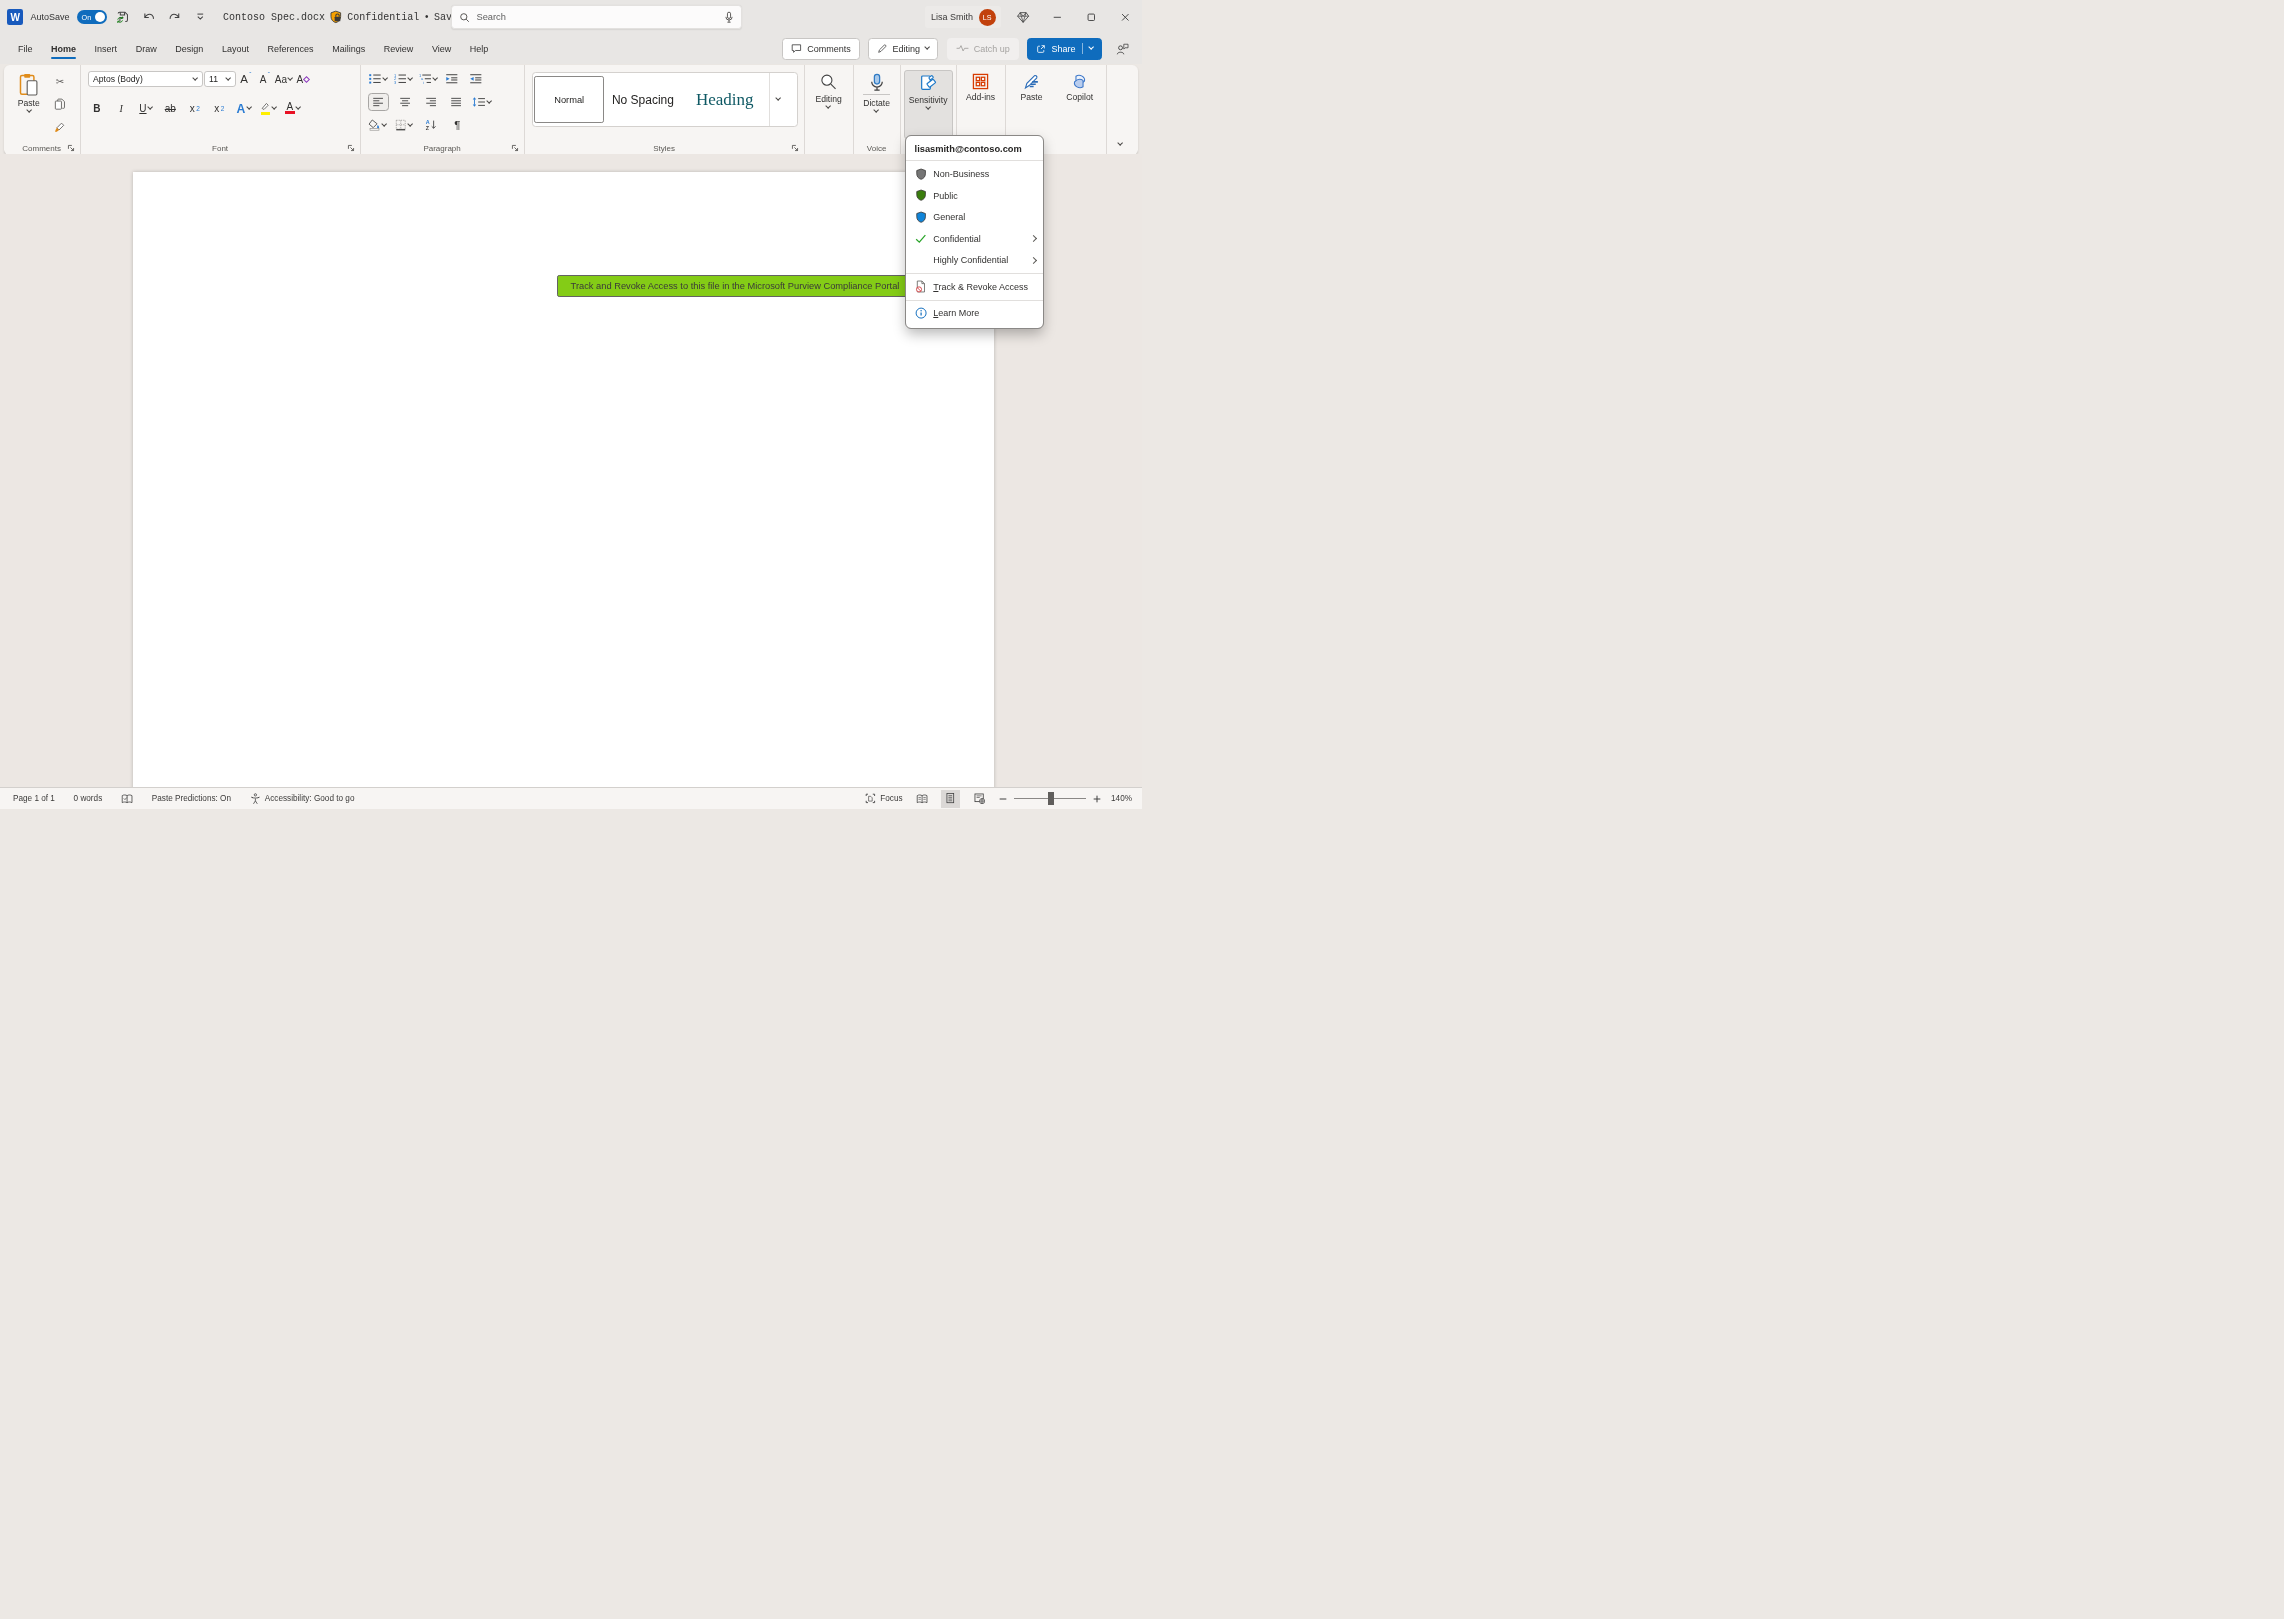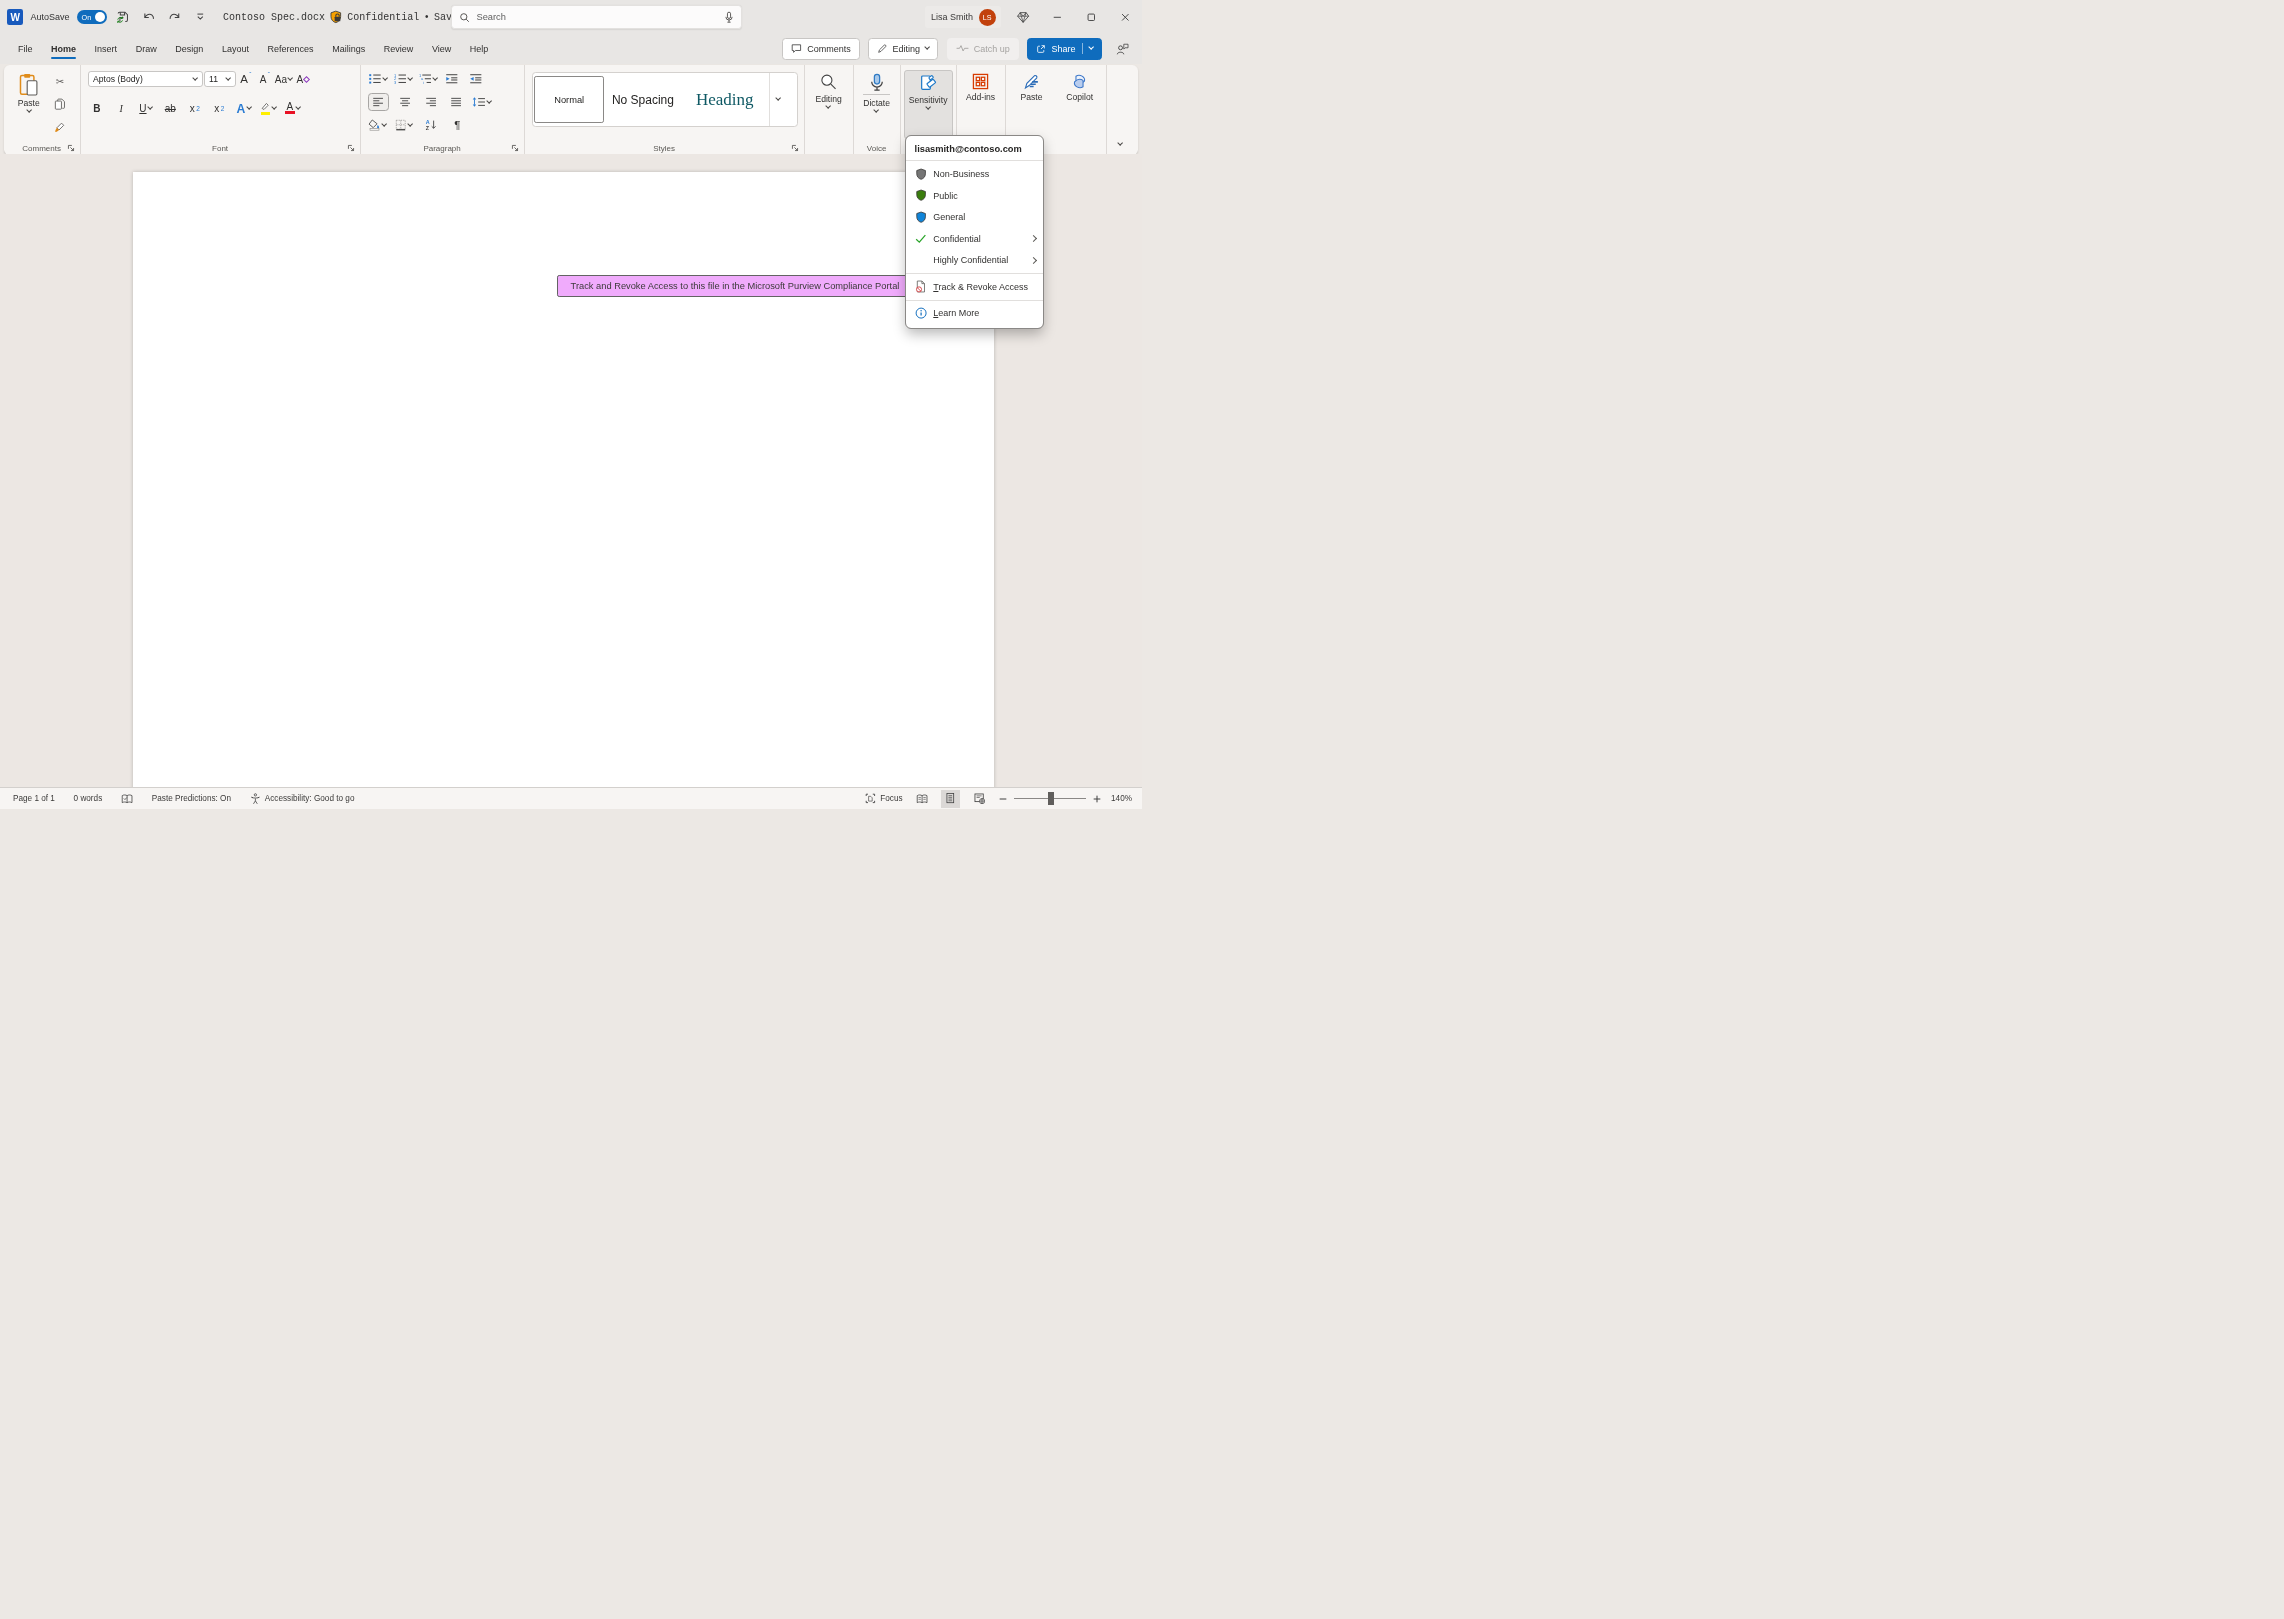--- a/index.html
+++ b/index.html
@@ -64,21 +64,21 @@
   .style-nospace { font-size:12px; }
   .style-heading { font-size:17px; color:#0f5964; font-family:"Liberation Serif","DejaVu Serif",serif; }
   .gal-chev { width:17px; border-left:0.7px solid #e1dfdd; display:flex; align-items:center; justify-content:center; }
 
   
   .pressed { background:#e3e1df; border:0.7px solid #c8c6c4; height:69px; }
 
   
   .docarea { position:absolute; left:0; top:154px; right:0; bottom:22px; background:#ece7e3; overflow:hidden; }
   .page { position:absolute; left:133px; top:18px; width:861px; height:717px; background:#fff; box-shadow:0 0 3.6px rgba(0,0,0,.22); }
-  .tooltip-box { position:absolute; left:557px; top:121px; width:356px; height:21.5px; border:1.1px solid #636363; border-radius:2.2px; background:#f0abfc; display:flex; align-items:center; justify-content:center; font-size:9.3px; color:#3b3a39; white-space:nowrap; }
+  .tooltip-box { position:absolute; left:557px; top:121px; width:356px; height:21.5px; border:1.1px solid #636363; border-radius:2.2px; background:#84cc16; display:flex; align-items:center; justify-content:center; font-size:9.3px; color:#3b3a39; white-space:nowrap; }
 
   
   .menu { position:absolute; left:906px; top:136px; width:137px; background:#fff; border:0.7px solid #8886842; outline:0.7px solid #8a8886; border-radius:5px; box-shadow:0 5.7px 13px rgba(0,0,0,.28); z-index:60; padding:2.9px 0 4.3px; }
   .menu-header { font-weight:bold; font-size:9.3px; padding:5px 8.6px 4.3px; }
   .menu-div { height:0.7px; background:#e1dfdd; margin:2.2px 0; }
   .mi { height:21.5px; display:flex; align-items:center; padding:0 7.2px 0 5.7px; font-size:9px; color:#323130; gap:2.9px; }
   .mi .mi-ic { width:18.7px; display:flex; align-items:center; justify-content:center; flex:0 0 18.7px; }
   .mi .mi-lbl { flex:1; white-space:nowrap; }
   .ukey { text-decoration:underline; }
 

